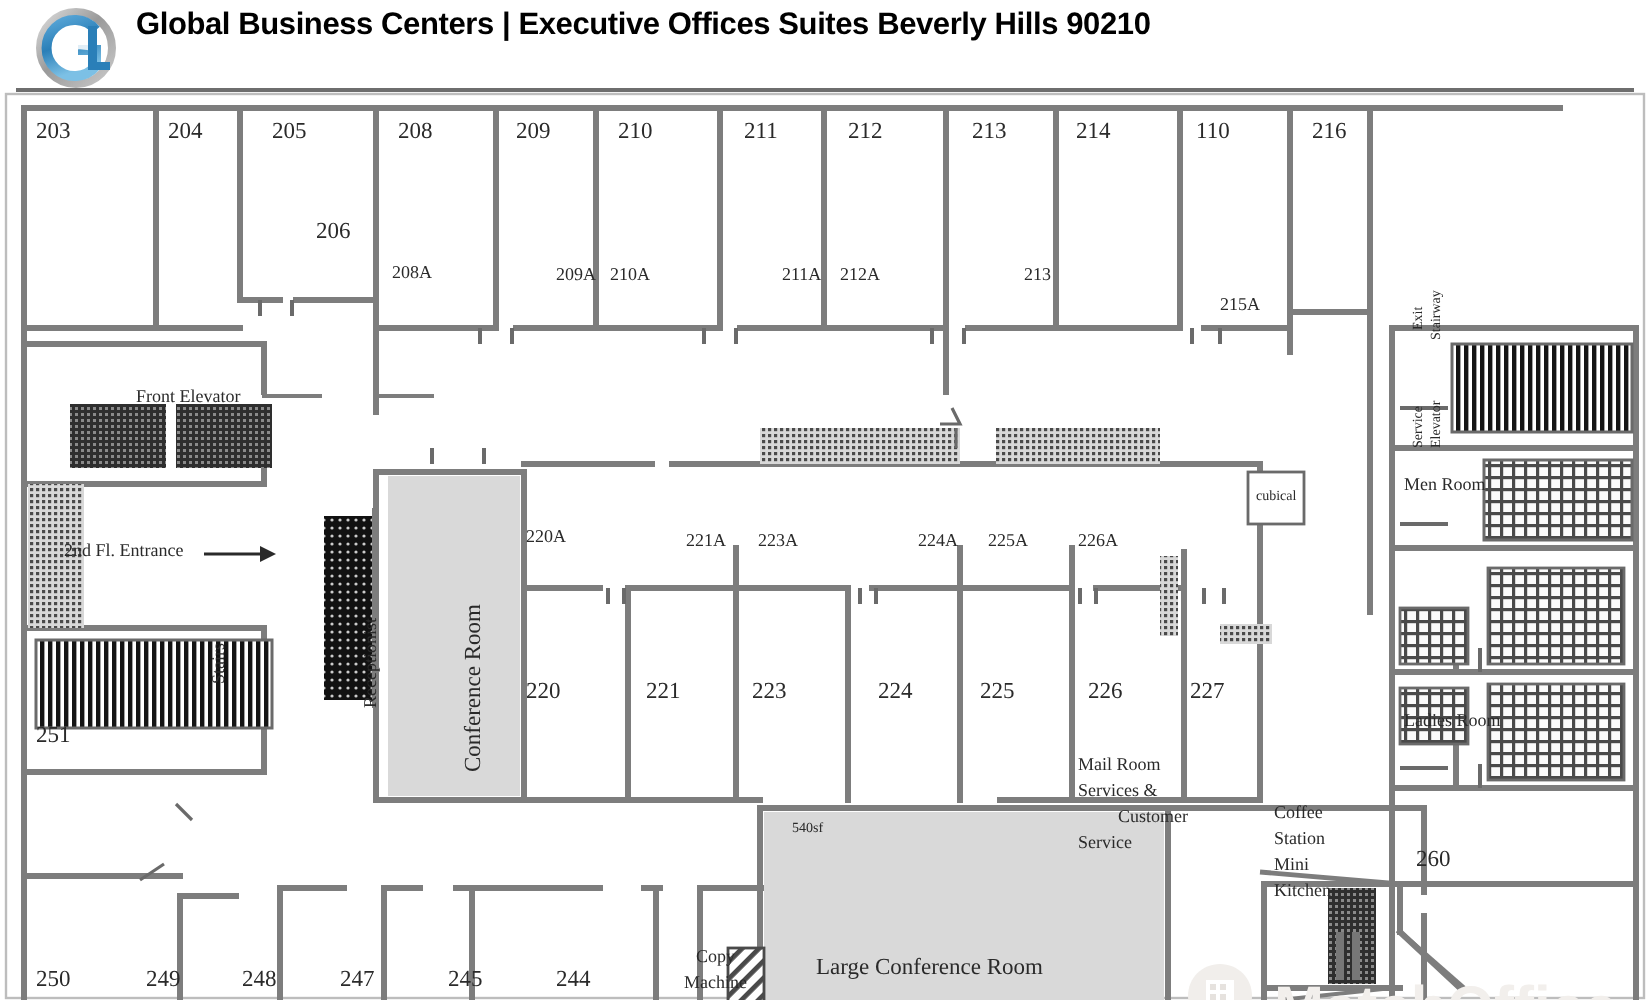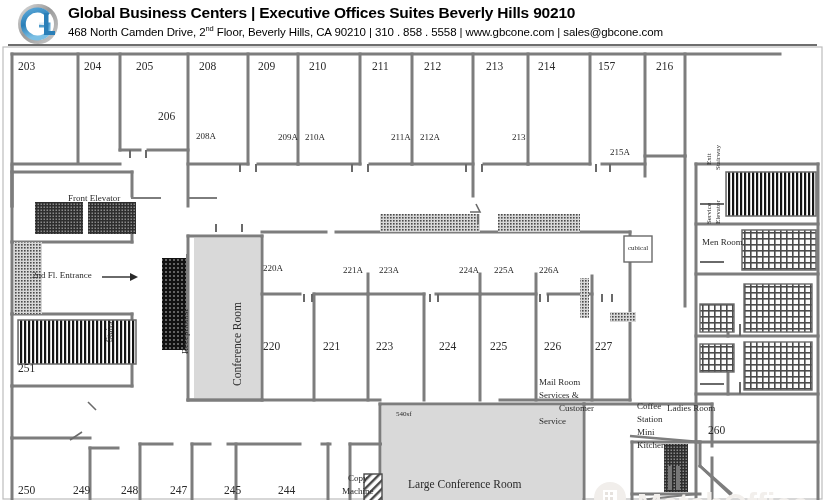--- a/index.html
+++ b/index.html
@@ -62,21 +62,20 @@
             <stop offset="1" stop-color="#7cc0e5"></stop>
           </linearGradient>
         </defs>
         <circle cx="24" cy="20" r="18" fill="none" stroke="url(#gA)" stroke-width="4"></circle>
         <path d="M34 11 A14 14 0 1 0 34 29 L34 21 L25 21" fill="none" stroke="url(#gB)" stroke-width="5" stroke-linecap="butt"></path>
         <path d="M22 13 q7 3 11 9 q-5 -2 -11 -1 z" fill="#ffffff" opacity="0.85"></path>
         <path d="M30 9 L30 31 L41 31 L41 27 L34.5 27 L34.5 9 Z" fill="#2a7fb8"></path>
       </svg>
     </div>
     <div class="h-title">Global Business Centers | Executive Offices Suites Beverly Hills 90210</div>
-    <div class="h-sub"><span>468 North Camden Drive, 2</span><sup>nd</sup><span> Floor, Beverly Hills, CA 90210 | 310 . 858 . 5558 | www.gbcone.com | sales@gbcone.com</span></div>
     <div class="h-rule"></div>
   </div>
 
   <div class="plan">
     <svg width="825" height="454" viewBox="0 0 825 454">
       <defs>
         <pattern id="hatchDot" width="3" height="3" patternUnits="userSpaceOnUse">
           <rect width="3" height="3" fill="#d8d8d8"></rect>
           <rect width="1.6" height="1.6" fill="#4a4a4a"></rect>
         </pattern>
@@ -316,21 +315,21 @@
     <div class="lbl rm" style="left:18px;top:14px;">203</div>
     <div class="lbl rm" style="left:84px;top:14px;text-align:right;">204</div>
     <div class="lbl rm" style="left:136px;top:14px;">205</div>
     <div class="lbl rm" style="left:199px;top:14px;">208</div>
     <div class="lbl rm" style="left:258px;top:14px;">209</div>
     <div class="lbl rm" style="left:309px;top:14px;">210</div>
     <div class="lbl rm" style="left:372px;top:14px;">211</div>
     <div class="lbl rm" style="left:424px;top:14px;">212</div>
     <div class="lbl rm" style="left:486px;top:14px;">213</div>
     <div class="lbl rm" style="left:538px;top:14px;">214</div>
-    <div class="lbl rm" style="left:598px;top:14px;">157</div>
+    <div class="lbl rm" style="left:598px;top:14px;">110</div>
     <div class="lbl rm" style="left:656px;top:14px;">216</div>
 
     <div class="lbl rm" style="left:158px;top:64px;">206</div>
     <div class="lbl rm-sm" style="left:196px;top:85px;">208A</div>
     <div class="lbl rm-sm" style="left:278px;top:86px;">209A</div>
     <div class="lbl rm-sm" style="left:305px;top:86px;">210A</div>
     <div class="lbl rm-sm" style="left:391px;top:86px;">211A</div>
     <div class="lbl rm-sm" style="left:420px;top:86px;">212A</div>
     <div class="lbl rm-sm" style="left:512px;top:86px;">213</div>
     <div class="lbl rm-sm" style="left:610px;top:101px;">215A</div>
@@ -378,21 +377,21 @@
     <div class="lbl rm-sm" style="left:637px;top:355px;">Coffee</div>
     <div class="lbl rm-sm" style="left:637px;top:368px;">Station</div>
     <div class="lbl rm-sm" style="left:637px;top:381px;">Mini</div>
     <div class="lbl rm-sm" style="left:637px;top:394px;">Kitchen</div>
 
     <div class="lbl tiny vert" style="left:705px;top:119px;">Exit</div>
     <div class="lbl tiny vert" style="left:714px;top:124px;">Stairway</div>
     <div class="lbl tiny vert" style="left:705px;top:178px;">Service</div>
     <div class="lbl tiny vert" style="left:714px;top:178px;">Elevator</div>
     <div class="lbl rm-sm" style="left:702px;top:191px;">Men Room</div>
-    <div class="lbl rm-sm" style="left:667px;top:309px;margin-top:48px;">Ladies  Room</div>
+    <div class="lbl rm-sm" style="left:702px;top:309px;">Ladies  Room</div>
     <div class="lbl tiny" style="left:628px;top:198px;">cubical</div>
 
     <div class="wm">
       <svg width="235" height="50" viewBox="0 0 235 50">
         <g fill="#f1eeeb">
           <path d="M25 4 c-9 0 -16 7 -16 16 c0 11 16 26 16 26 c0 0 16 -15 16 -26 c0 -9 -7 -16 -16 -16 z"></path>
         </g>
         <g fill="#ffffff">
           <rect x="18" y="12" width="14" height="17"></rect>
         </g>

